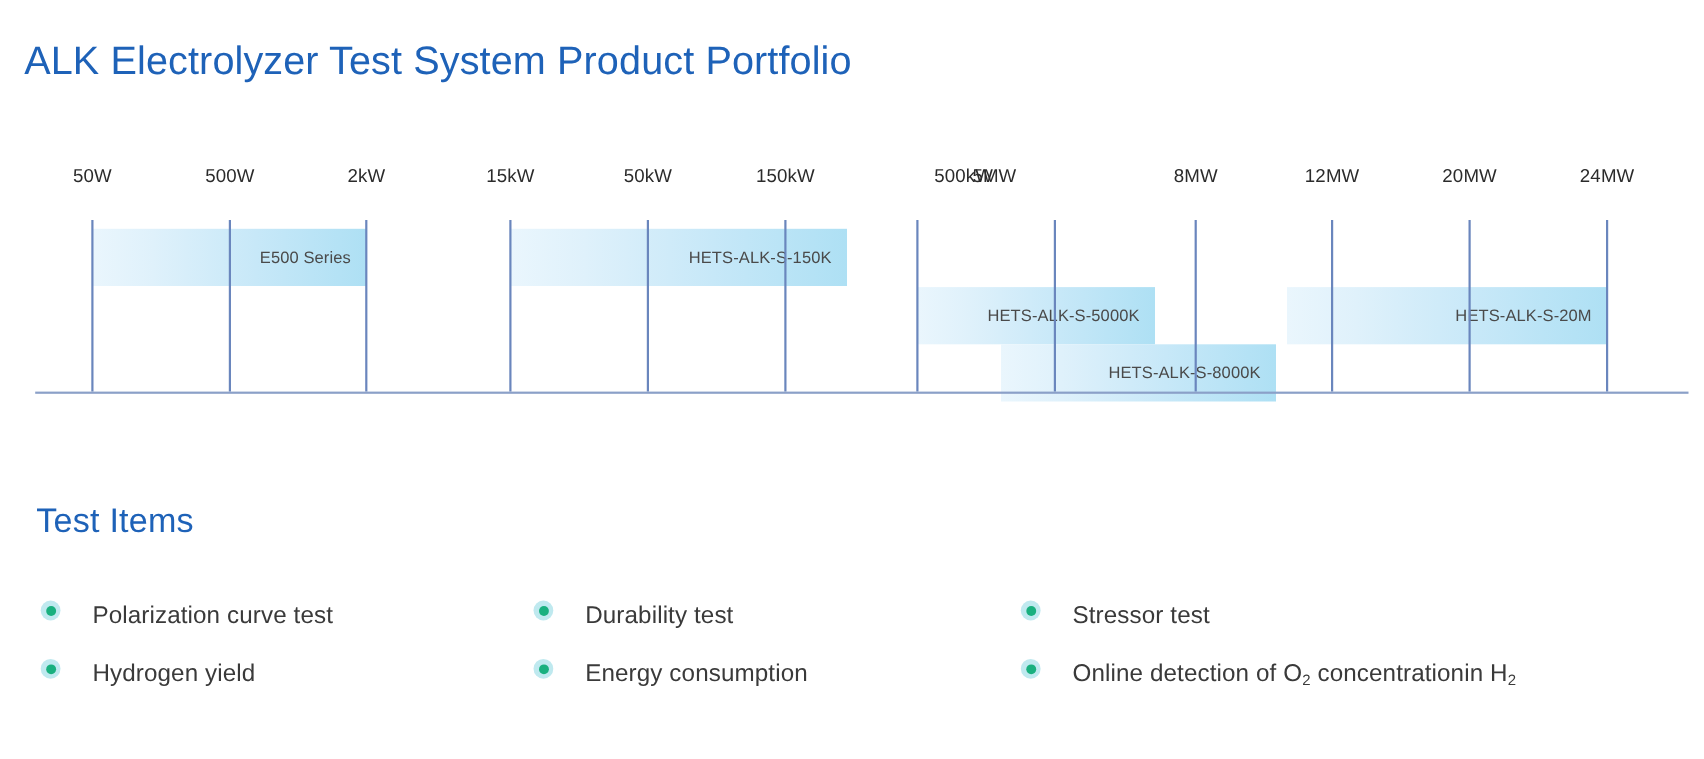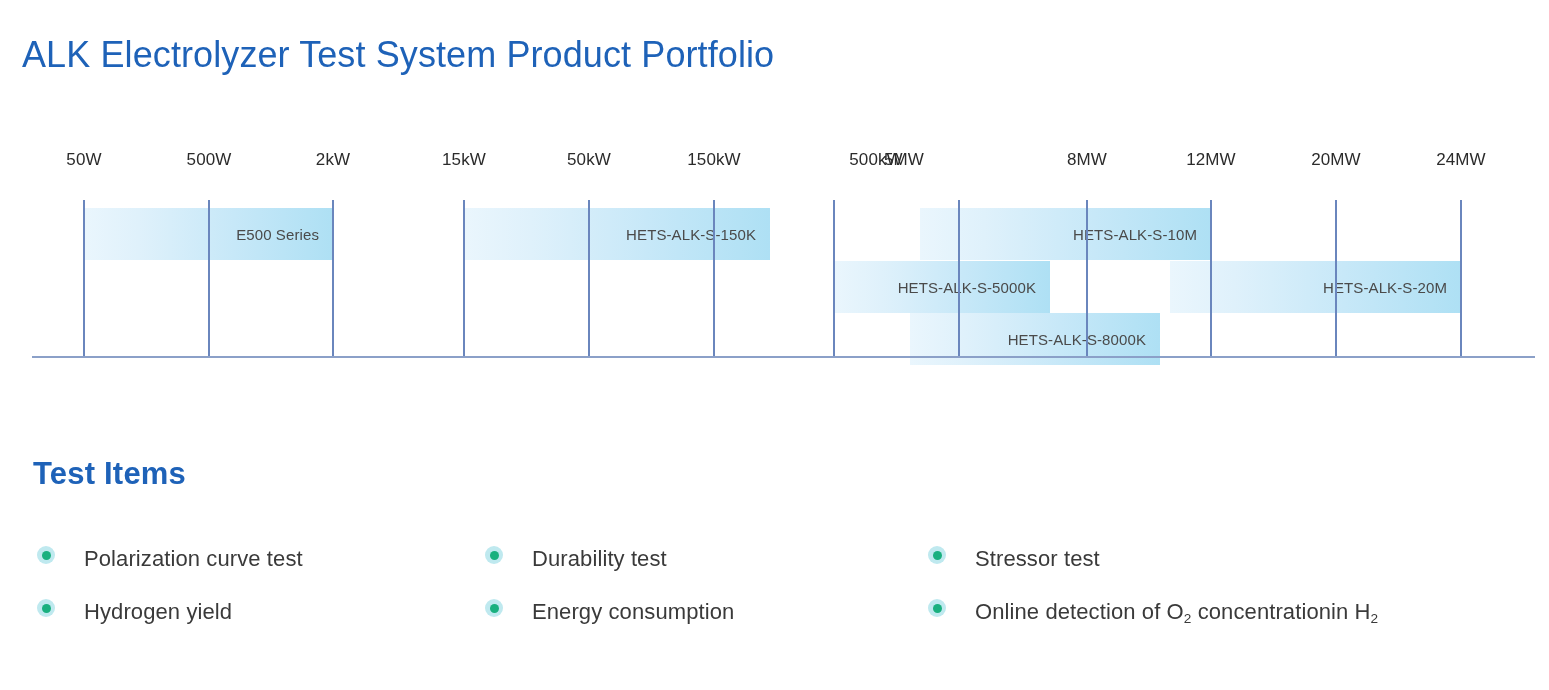--- a/index.html
+++ b/index.html
@@ -78,21 +78,21 @@
     white-space: nowrap;
     letter-spacing: 0.1px;
   }
 
   
   #test-items-title {
     position: absolute;
     left: 33px;
     top: 456px;
     font-size: 31px;
-    font-weight: 700;
+    font-weight: 400;
     color: #1e62b8;
     letter-spacing: 0.2px;
   }
   .item {
     position: absolute;
     display: flex;
     align-items: flex-start;
     white-space: nowrap;
   }
   .bullet {
@@ -144,23 +144,20 @@
   <div class="tick-label" style="left:1211px">12MW</div>
   <div class="tick-label" style="left:1336px">20MW</div>
   <div class="tick-label" style="left:1461px">24MW</div>
 
   <div class="bar" style="left:84px;  width:249px; top:58px">
     <span class="bar-label">E500 Series</span>
   </div>
   <div class="bar" style="left:464px; width:306px; top:58px">
     <span class="bar-label">HETS-ALK-S-150K</span>
   </div>
-  <div class="bar" style="left:920px; width:291px; top:58px">
-    <span class="bar-label">HETS-ALK-S-10M</span>
-  </div>
 
   <div class="bar" style="left:834px;  width:216px; top:111px">
     <span class="bar-label">HETS-ALK-S-5000K</span>
   </div>
   <div class="bar" style="left:1170px; width:291px; top:111px">
     <span class="bar-label">HETS-ALK-S-20M</span>
   </div>
 
   <div class="bar" style="left:910px; width:250px; top:163px">
     <span class="bar-label">HETS-ALK-S-8000K</span>

